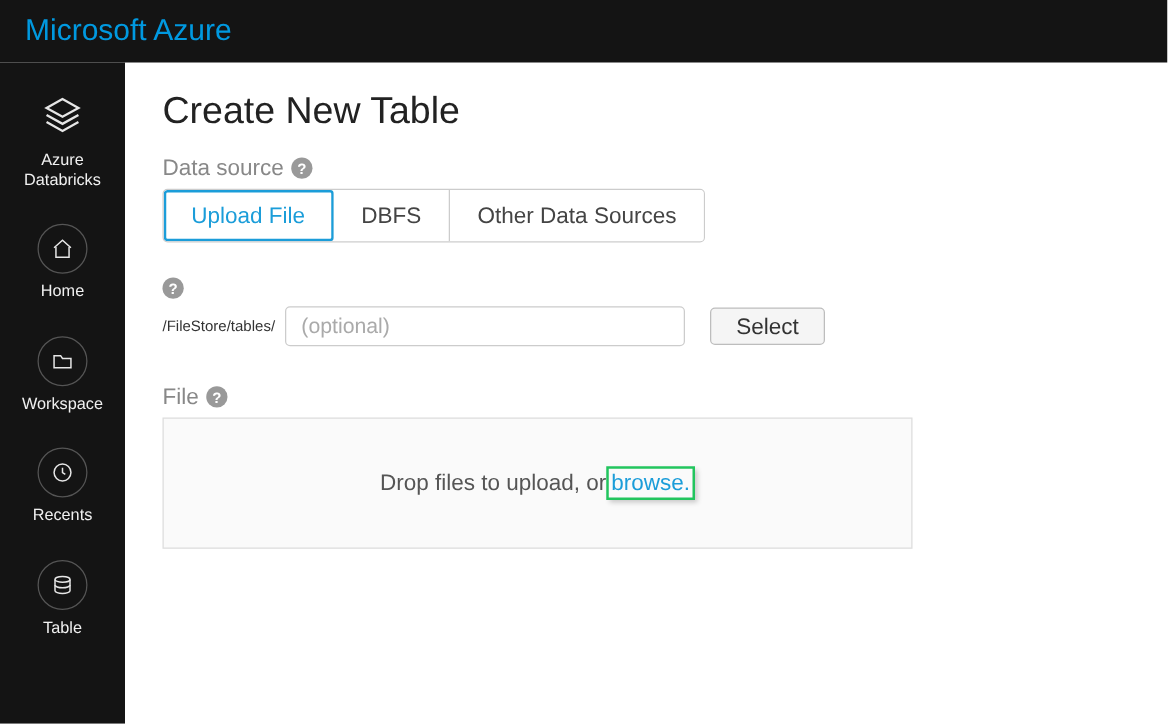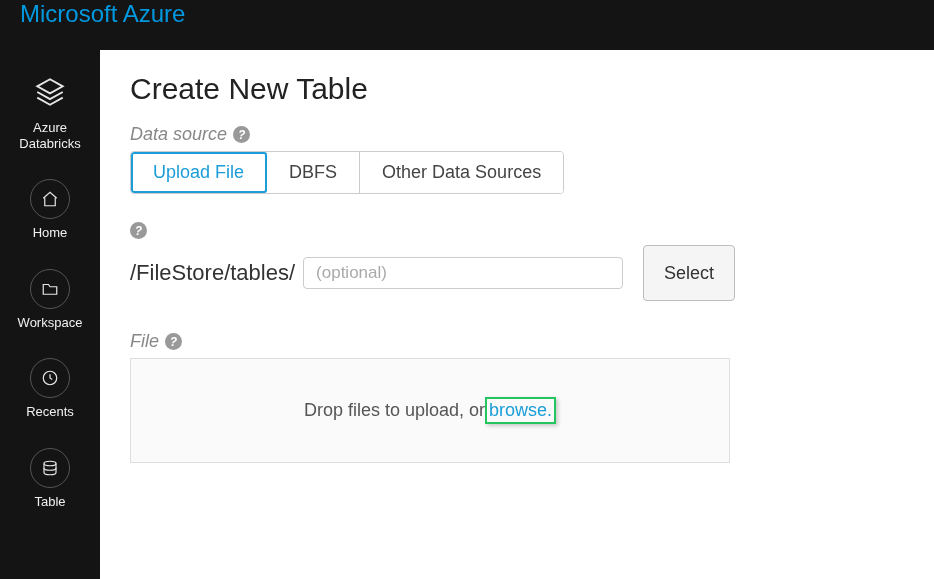--- a/index.html
+++ b/index.html
@@ -7,20 +7,21 @@
     font-family: "Segoe UI", Arial, sans-serif;
     width: 934px;
     height: 579px;
     overflow: hidden;
     background: #fff;
   }
   .topbar {
     height: 50px;
     background: #141414;
     display: flex;
+    align-items: center;
     padding-left: 20px;
   }
   .brand {
     color: #0099e0;
     font-size: 24px;
     font-weight: 400;
   }
   .layout {
     display: flex;
     height: calc(100% - 50px);
@@ -73,21 +74,20 @@
     color: #222;
     margin-bottom: 18px;
   }
   .field-label {
     font-size: 18px;
     color: #888;
     margin-bottom: 6px;
     display: flex;
     align-items: center;
     gap: 6px;
-    font-style: italic;
   }
   .help-icon {
     width: 17px;
     height: 17px;
     border-radius: 50%;
     background: #999;
     color: #fff;
     font-size: 12px;
     font-weight: bold;
     display: inline-flex;
@@ -118,35 +118,35 @@
     color: #1b9dd9;
     border-radius: 3px;
   }
   .upload-row {
     display: flex;
     align-items: center;
     gap: 8px;
     margin-bottom: 30px;
   }
   .path-prefix {
-    font-size: 22px;
+    font-size: 12px;
     color: #333;
   }
   .text-input {
     height: 32px;
     border: 1px solid #ccc;
     border-radius: 4px;
     padding: 0 12px;
     font-size: 17px;
     width: 320px;
     color: #444;
   }
   .text-input::placeholder { color: #aaa; }
   .btn {
-    height: 56px;
+    height: 30px;
     padding: 0 20px;
     border: 1px solid #bdbdbd;
     background: #f5f5f5;
     border-radius: 4px;
     font-size: 18px;
     color: #333;
     cursor: pointer;
     margin-left: 12px;
   }
   .dropzone {

